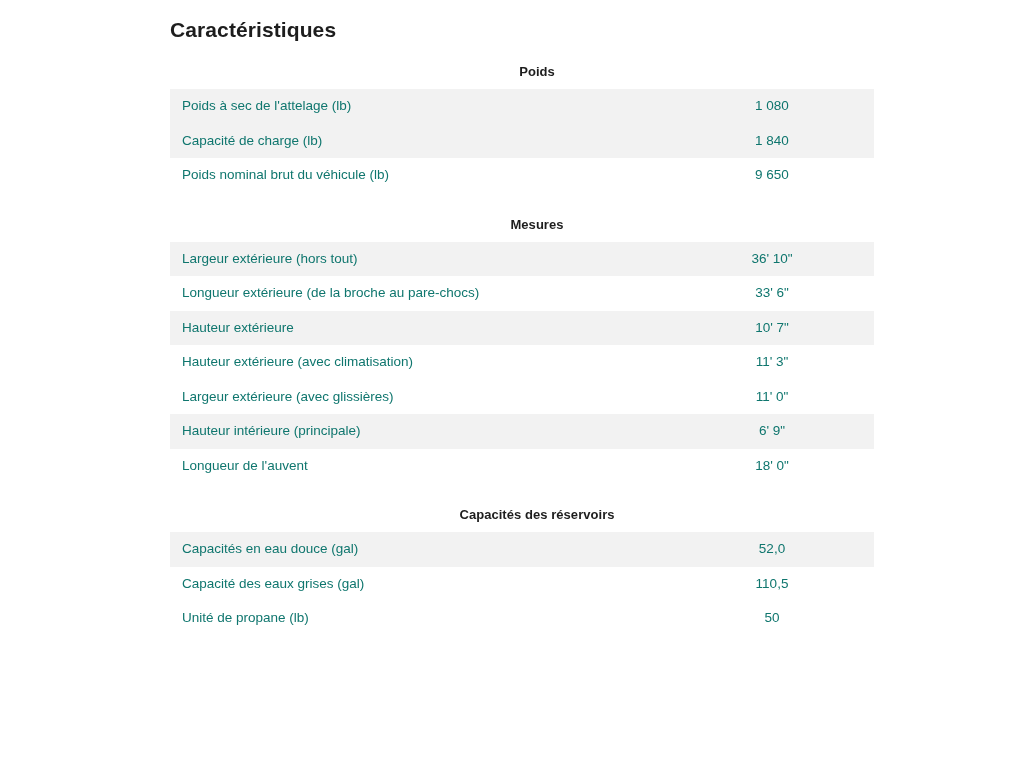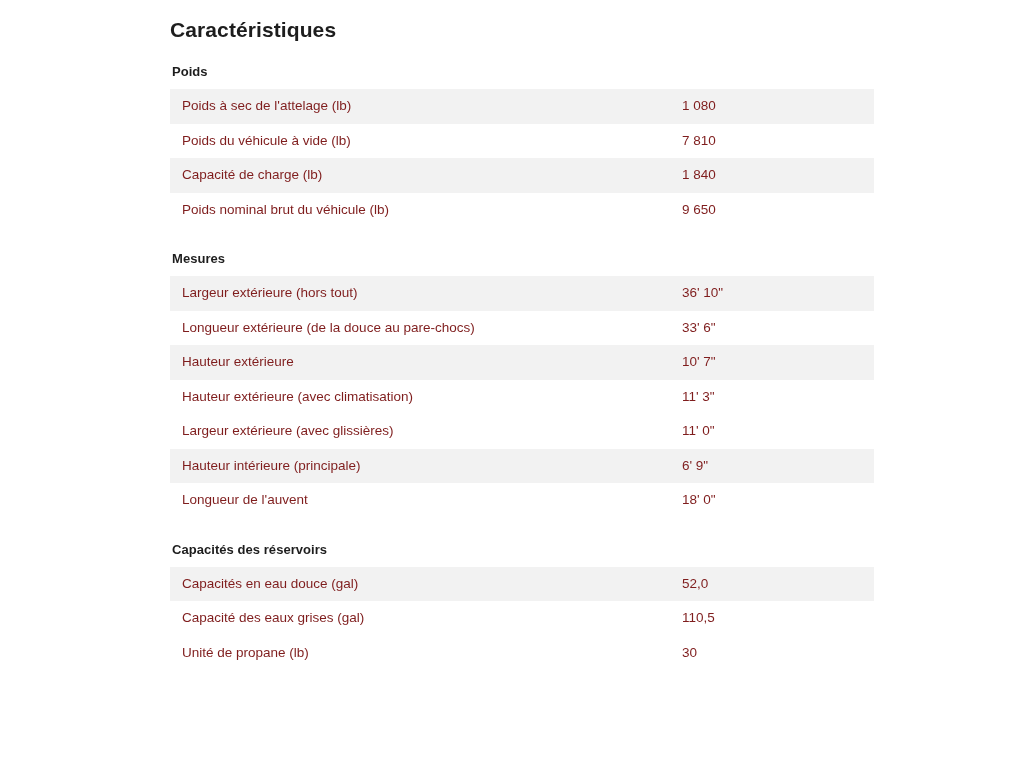--- a/index.html
+++ b/index.html
@@ -30,74 +30,71 @@
   }
   .group {
     margin-bottom: 6px;
   }
   .group-title {
     font-size: 13px;
     font-weight: bold;
     color: #1d1d1d;
     margin: 0 0 10px 2px;
     letter-spacing: 0.05px;
+    text-align: center;
   }
   .spec-table {
     width: 704px;
     border-collapse: collapse;
     table-layout: fixed;
   }
   .spec-row {
     height: 34.5px;
   }
   .spec-row.alt {
     background: #f2f2f2;
   }
   .spec-row.plain {
     background: #ffffff;
   }
   .spec-label,
   .spec-value {
     font-size: 13.5px;
-    color: #7f1d1d;
+    color: #0f766e;
     padding: 0 12px;
     vertical-align: middle;
     line-height: 34.5px;
     white-space: nowrap;
     overflow: hidden;
     text-overflow: ellipsis;
   }
   .spec-label {
     text-align: left;
   }
   .spec-value {
-    text-align: left;
+    text-align: center;
     width: 180px;
   }
   .group + .group {
     margin-top: 24px;
   }
 </style>
 </head>
 <body>
 
 <div class="page">
   <h1 class="spec-title">Caractéristiques</h1>
   <div id="groups-container">
       <section class="group">
         <h2 class="group-title">Poids</h2>
         <table class="spec-table">
           <tbody>
             <tr class="spec-row alt">
               <td class="spec-label">Poids à sec de l'attelage (lb)</td>
               <td class="spec-value">1 080</td>
-            </tr>
-            <tr class="spec-row plain">
-              <td class="spec-label">Poids du véhicule à vide (lb)</td>
-              <td class="spec-value">7 810</td>
             </tr>
             <tr class="spec-row alt">
               <td class="spec-label">Capacité de charge (lb)</td>
               <td class="spec-value">1 840</td>
             </tr>
             <tr class="spec-row plain">
               <td class="spec-label">Poids nominal brut du véhicule (lb)</td>
               <td class="spec-value">9 650</td>
             </tr>
           </tbody>
@@ -105,21 +102,21 @@
       </section>
       <section class="group">
         <h2 class="group-title">Mesures</h2>
         <table class="spec-table">
           <tbody>
             <tr class="spec-row alt">
               <td class="spec-label">Largeur extérieure (hors tout)</td>
               <td class="spec-value">36' 10"</td>
             </tr>
             <tr class="spec-row plain">
-              <td class="spec-label">Longueur extérieure (de la douce au pare-chocs)</td>
+              <td class="spec-label">Longueur extérieure (de la broche au pare-chocs)</td>
               <td class="spec-value">33' 6"</td>
             </tr>
             <tr class="spec-row alt">
               <td class="spec-label">Hauteur extérieure</td>
               <td class="spec-value">10' 7"</td>
             </tr>
             <tr class="spec-row plain">
               <td class="spec-label">Hauteur extérieure (avec climatisation)</td>
               <td class="spec-value">11' 3"</td>
             </tr>
@@ -145,19 +142,19 @@
             <tr class="spec-row alt">
               <td class="spec-label">Capacités en eau douce (gal)</td>
               <td class="spec-value">52,0</td>
             </tr>
             <tr class="spec-row plain">
               <td class="spec-label">Capacité des eaux grises (gal)</td>
               <td class="spec-value">110,5</td>
             </tr>
             <tr class="spec-row plain">
               <td class="spec-label">Unité de propane (lb)</td>
-              <td class="spec-value">30</td>
+              <td class="spec-value">50</td>
             </tr>
           </tbody>
         </table>
       </section>
     </div>
 </div>
 
 </body></html>

